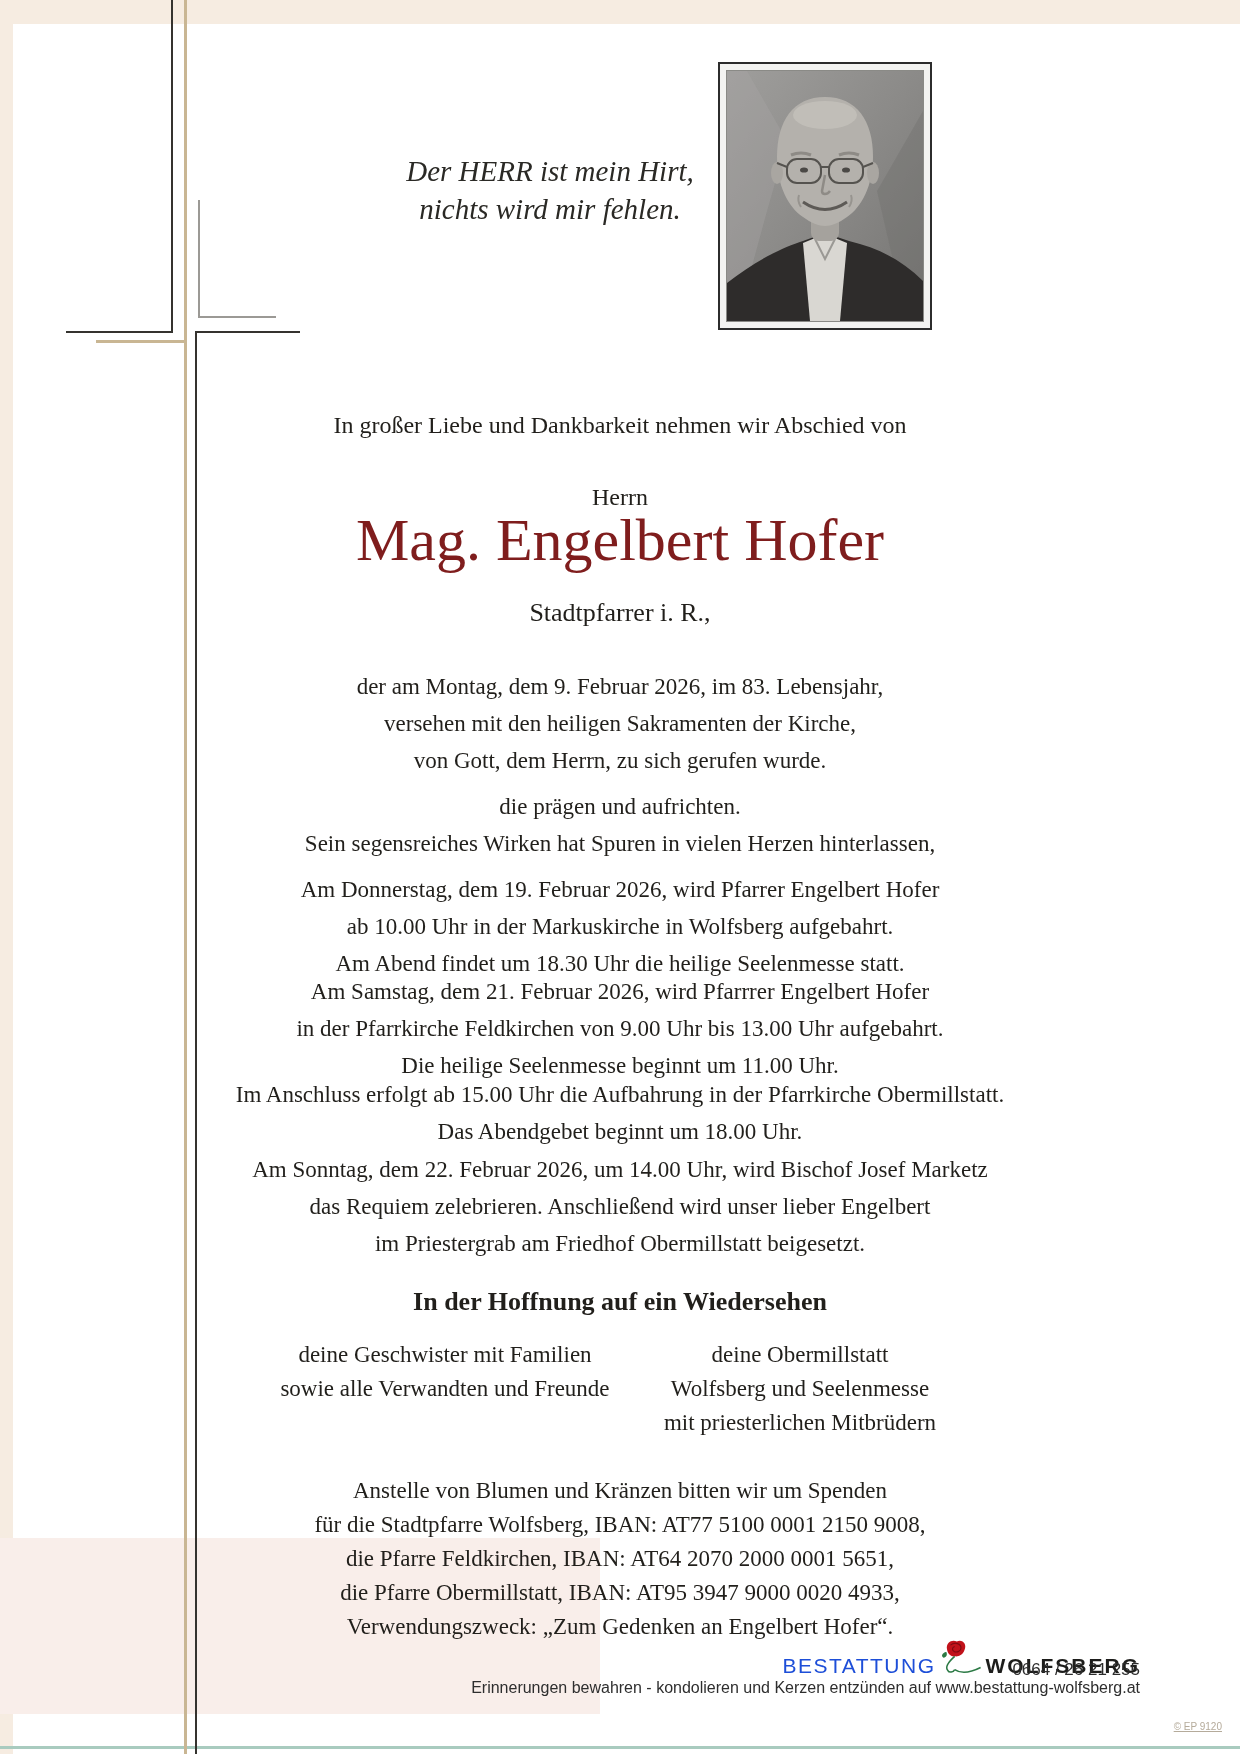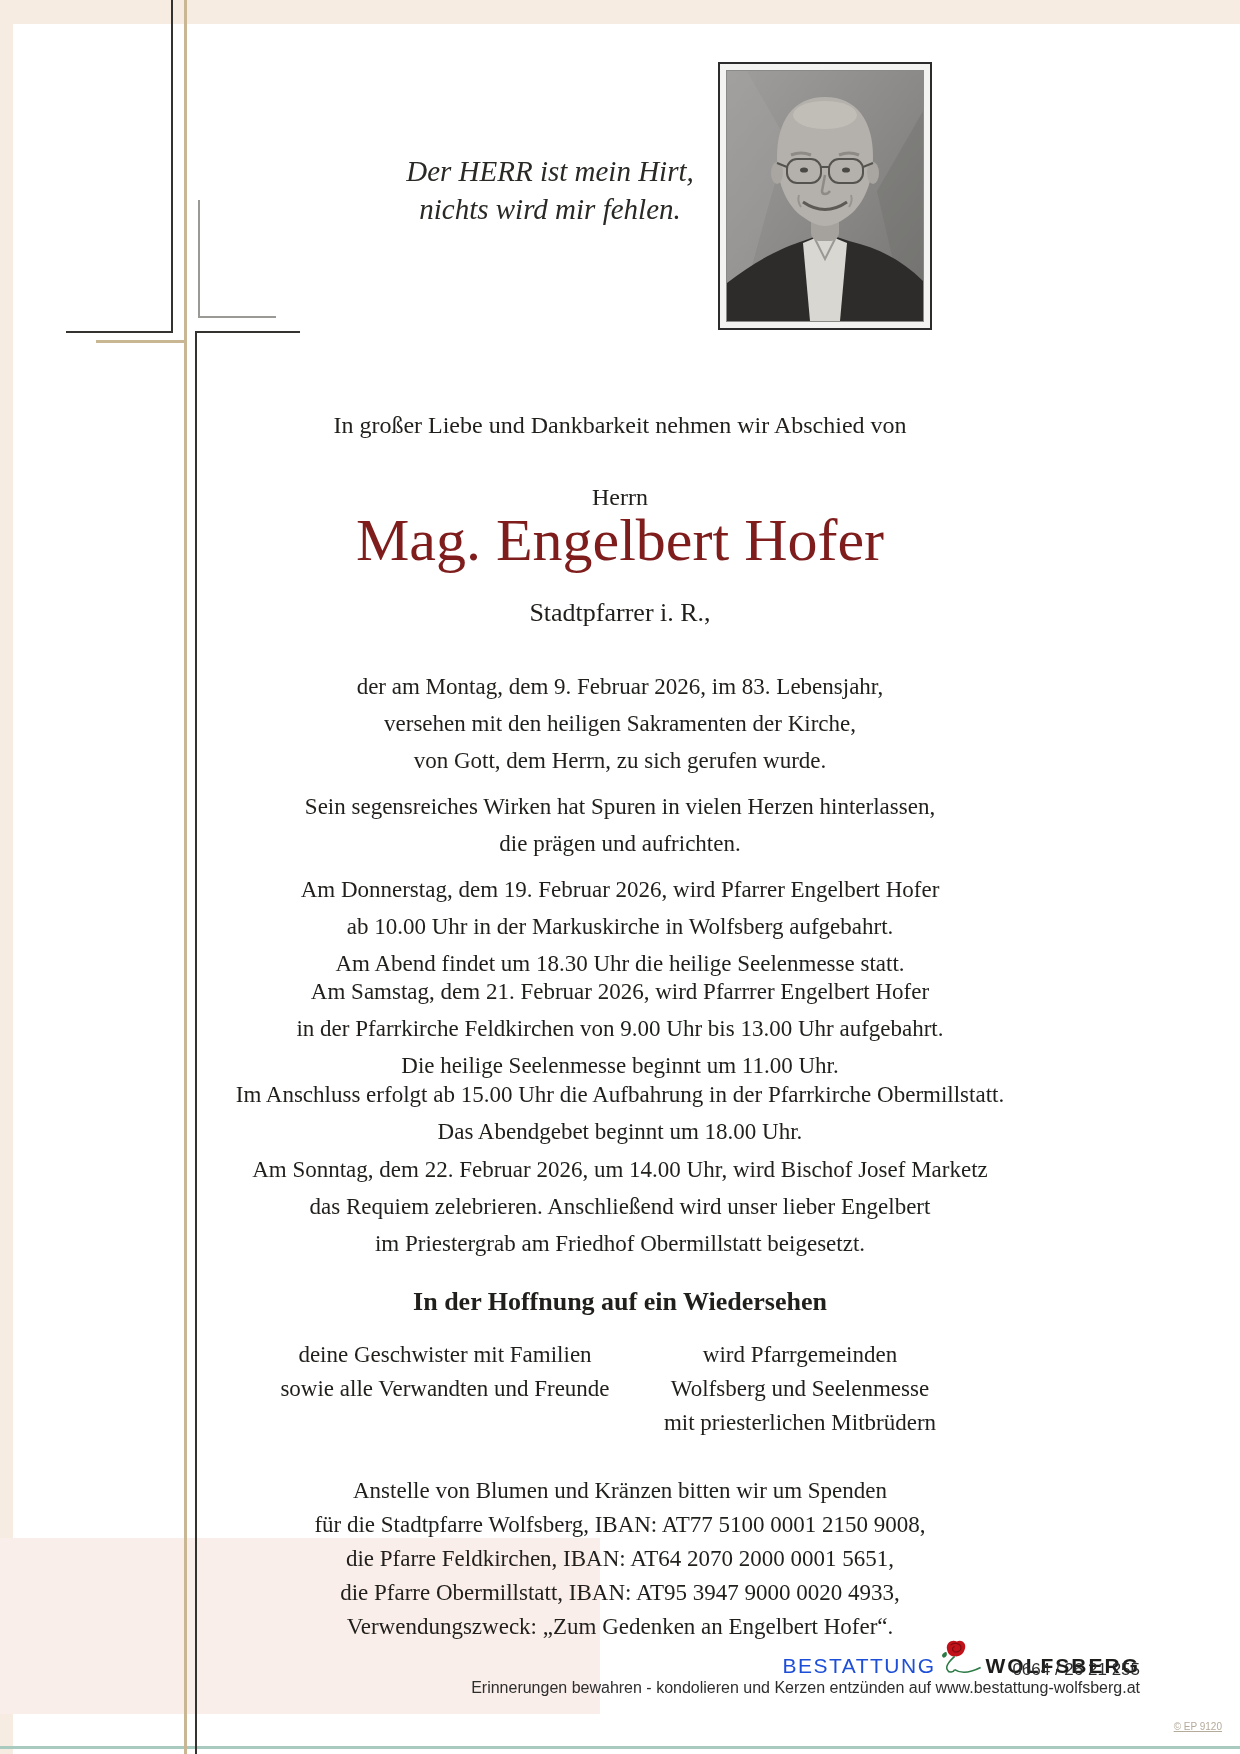--- a/index.html
+++ b/index.html
@@ -118,22 +118,22 @@
   <div class="abs salutation center">Herrn</div>
   <div class="abs name center">Mag. Engelbert Hofer</div>
   <div class="abs ptitle center">Stadtpfarrer i. R.,</div>
 
   <div class="abs para p1 center">
     <div>der am Montag, dem 9. Februar 2026, im 83. Lebensjahr,</div>
     <div>versehen mit den heiligen Sakramenten der Kirche,</div>
     <div>von Gott, dem Herrn, zu sich gerufen wurde.</div>
   </div>
   <div class="abs para p2 center">
+    <div>die prägen und aufrichten.</div>
     <div>Sein segensreiches Wirken hat Spuren in vielen Herzen hinterlassen,</div>
-    <div>die prägen und aufrichten.</div>
   </div>
   <div class="abs para p3 center">
     <div>Am Donnerstag, dem 19. Februar 2026, wird Pfarrer Engelbert Hofer</div>
     <div>ab 10.00 Uhr in der Markuskirche in Wolfsberg aufgebahrt.</div>
     <div>Am Abend findet um 18.30 Uhr die heilige Seelenmesse statt.</div>
   </div>
   <div class="abs para p4 center">
     <div>Am Samstag, dem 21. Februar 2026, wird Pfarrrer Engelbert Hofer</div>
     <div>in der Pfarrkirche Feldkirchen von 9.00 Uhr bis 13.00 Uhr aufgebahrt.</div>
     <div>Die heilige Seelenmesse beginnt um 11.00 Uhr.</div>
@@ -148,21 +148,21 @@
     <div>im Priestergrab am Friedhof Obermillstatt beigesetzt.</div>
   </div>
 
   <div class="abs hope center">In der Hoffnung auf ein Wiedersehen</div>
 
   <div class="abs col col-left center">
     <div>deine Geschwister mit Familien</div>
     <div>sowie alle Verwandten und Freunde</div>
   </div>
   <div class="abs col col-right center">
-    <div>wird Pfarrgemeinden</div>
+    <div>deine Obermillstatt</div>
     <div>Wolfsberg und Seelenmesse</div>
     <div>mit priesterlichen Mitbrüdern</div>
   </div>
 
   <div class="abs donation center">
     <div>Anstelle von Blumen und Kränzen bitten wir um Spenden</div>
     <div>für die Stadtpfarre Wolfsberg, IBAN: AT77 5100 0001 2150 9008,</div>
     <div>die Pfarre Feldkirchen, IBAN: AT64 2070 2000 0001 5651,</div>
     <div>die Pfarre Obermillstatt, IBAN: AT95 3947 9000 0020 4933,</div>
     <div>Verwendungszweck: „Zum Gedenken an Engelbert Hofer“.</div>

